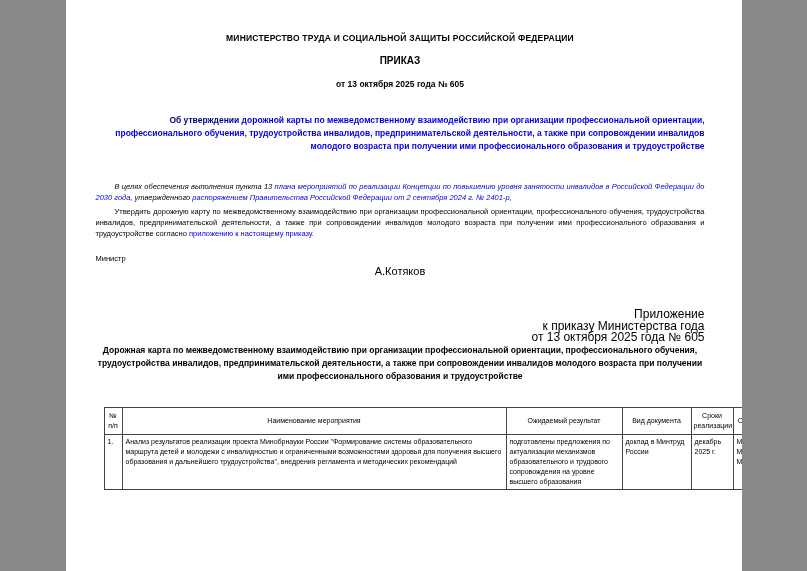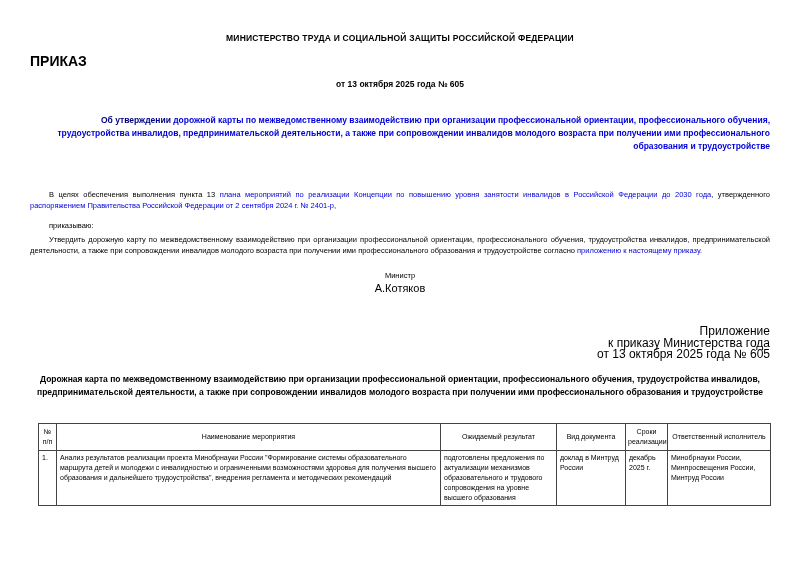--- a/index.html
+++ b/index.html
@@ -1,63 +1,62 @@
 <!DOCTYPE html>
 <html><head>
 <meta charset="utf-8">
 <style>
   * { margin: 0; padding: 0; box-sizing: border-box; }
   html, body { background: #888; }
   .page {
     position: relative;
-    width: 807px;
+    width: 676px;
     height: 571px;
     margin: 0 auto;
     background: #ffffff;
     overflow: hidden;
     font-family: "Liberation Sans", "DejaVu Sans", sans-serif;
     color: #000000;
   }
   .doc {
     padding: 33px 37px 0 30px; 
   }
   .bold   { font-weight: bold; }
 
   .ministry      { font-size: 8.5px; line-height: 10px; font-weight: bold; text-align: center; letter-spacing: 0.2px; }
-  .doc-type      { font-size: 14px; line-height: 10px; font-weight: bold; text-align: left; margin-top: 13px; }
+  .doc-type      { font-size: 10px; line-height: 10px; font-weight: bold; text-align: center; margin-top: 13px; }
   .doc-date      { font-size: 8.5px; line-height: 10px; font-weight: bold; text-align: center; margin-top: 13px; }
 
   .title {
     margin-top: 25px;
     font-size: 8.5px;
     line-height: 13px;
     font-weight: bold;
     text-align: right;
     color: #000080;
   }
   .link { color: #0000dd; }
   a.link { text-decoration: none; cursor: pointer; }
 
   .para {
     font-size: 7.5px;
     line-height: 11px;
     text-align: justify;
     text-indent: 19px;
   }
-  .para1 { margin-top: 36px; }
+  .para1 { margin-top: 28px; font-style: italic; }
   .order-word { margin-top: 9px; font-size: 7.5px; line-height: 11px; text-indent: 19px; }
   .para2 { margin-top: 3px; }
 
-  .sign-position { margin-top: 14px; font-size: 7.5px; line-height: 12px; text-align: center; }
+  .sign-position { margin-top: 14px; font-size: 7.5px; line-height: 12px; text-align: left; }
   .sign-name     { font-size: 11px; line-height: 12px; text-align: center; }
 
   .annex { margin-top: 32px; font-size: 12px; line-height: 11.5px; text-align: right; }
 
   .roadmap-title {
-    margin-top: 12px;
     font-size: 8.5px;
     line-height: 13px;
     font-weight: bold;
     text-align: center;
     color: #000000;
   }
 
   table.roadmap {
     margin-top: 24px;
     margin-left: 8px;
@@ -89,21 +88,20 @@
   <div class="doc">
 
     <div class="ministry">МИНИСТЕРСТВО ТРУДА И СОЦИАЛЬНОЙ ЗАЩИТЫ РОССИЙСКОЙ ФЕДЕРАЦИИ</div>
     <div class="doc-type">ПРИКАЗ</div>
     <div class="doc-date">от 13 октября 2025 года № 605</div>
 
     <div class="title"><span>Об утверждении </span><a class="link bold">дорожной карты по межведомственному взаимодействию при организации профессиональной ориентации, профессионального обучения, трудоустройства инвалидов, предпринимательской деятельности, а также при сопровождении инвалидов молодого возраста при получении ими профессионального образования и трудоустройстве</a></div>
 
     <div class="para para1"><span>В целях обеспечения выполнения пункта 13 </span><a class="link">плана мероприятий по реализации Концепции по повышению уровня занятости инвалидов в Российской Федерации до 2030 года</a><span>, утвержденного </span><a class="link">распоряжением Правительства Российской Федерации от 2 сентября 2024 г. № 2401-р</a><span>,</span></div>
 
-    <div class="order-word">приказываю:</div>
 
     <div class="para para2"><span>Утвердить дорожную карту по межведомственному взаимодействию при организации профессиональной ориентации, профессионального обучения, трудоустройства инвалидов, предпринимательской деятельности, а также при сопровождении инвалидов молодого возраста при получении ими профессионального образования и трудоустройстве согласно </span><a class="link">приложению к настоящему приказу.</a></div>
 
     <div class="sign-position">Министр</div>
     <div class="sign-name">А.Котяков</div>
 
     <div class="annex">
       <div>Приложение</div>
       <div>к приказу Министерства года</div>
       <div>от 13 октября 2025 года № 605</div>

